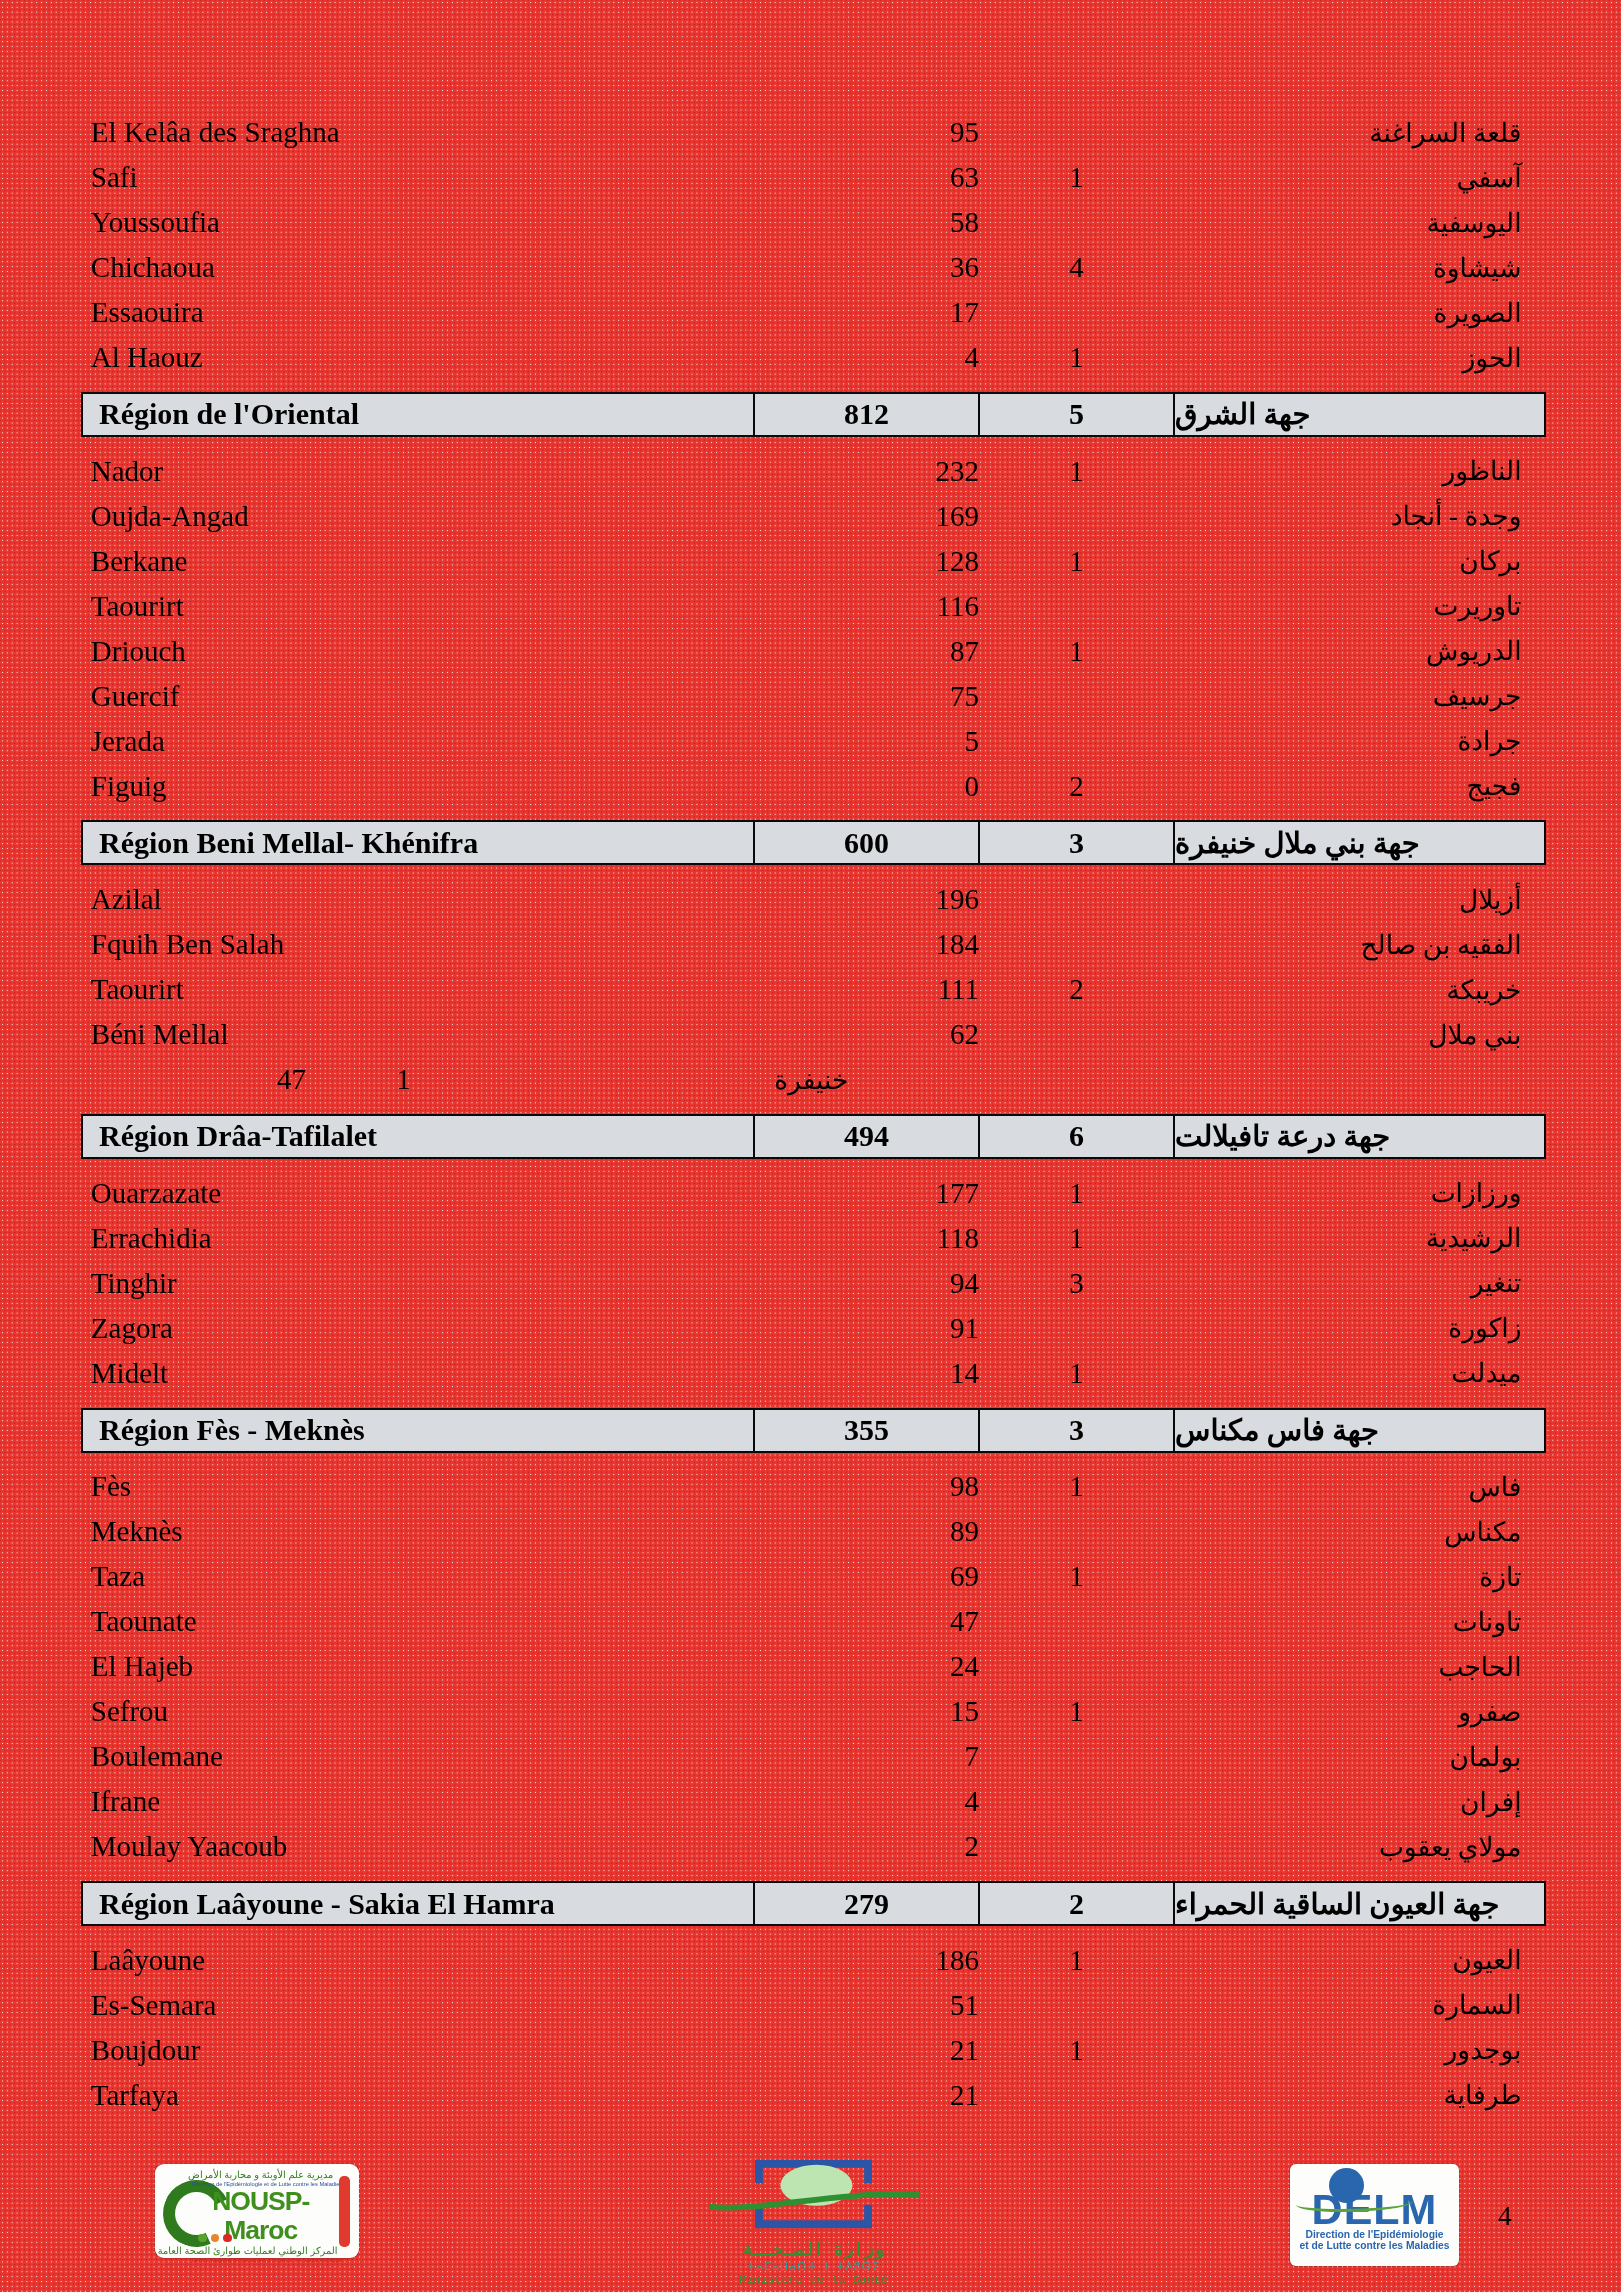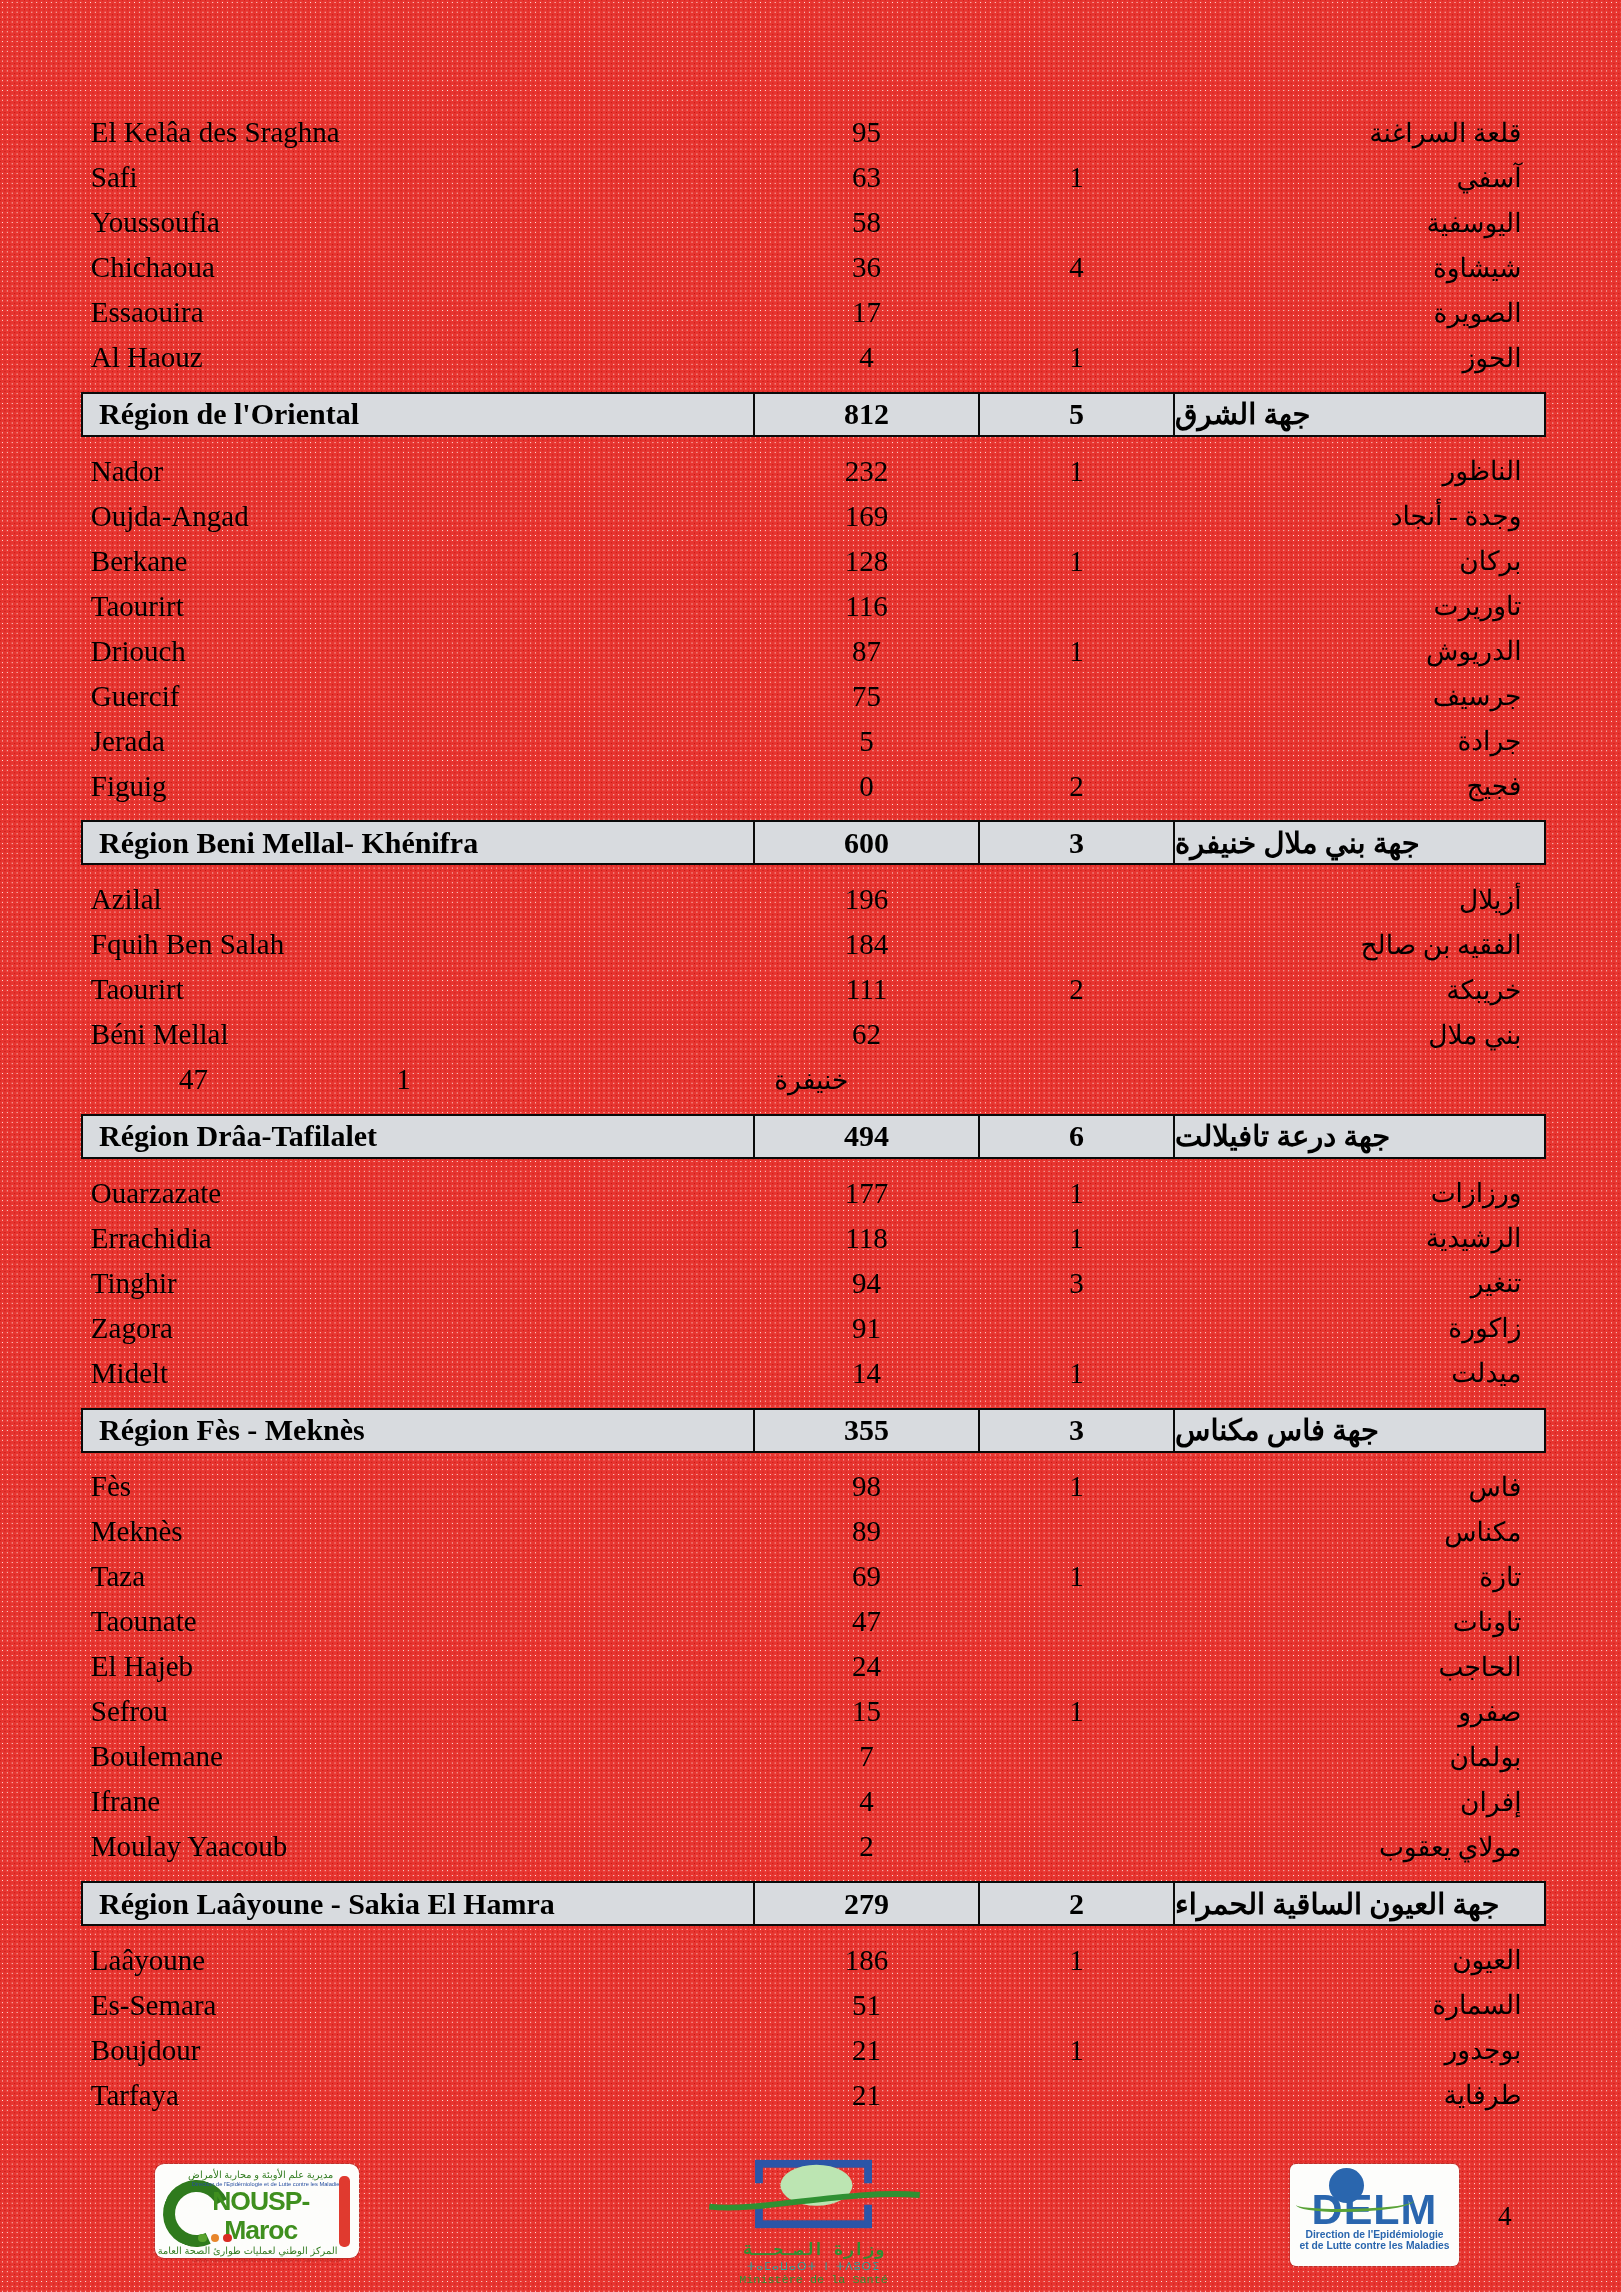--- a/index.html
+++ b/index.html
@@ -11,21 +11,21 @@
     background-color:#e73530;
     background-image:
       radial-gradient(#ffeae6 26%, rgba(0,0,0,0) 28%),
       radial-gradient(#c01210 26%, rgba(0,0,0,0) 28%);
     background-size:4.9px 4.9px;
     background-position:0 0, 2.5px 2.5px;
   }
   .table-root{position:absolute;left:81px;top:110px;width:1465px;}
   .data-row{display:flex;height:45px;align-items:center;color:#000;}
   .data-row .c-fr{width:673px;padding-left:9.8px;box-sizing:border-box;font-size:29px;white-space:nowrap;}
-  .data-row .c-n1{width:225px;text-align:center;font-size:29px;}
+  .data-row .c-n1{width:225px;text-align:right;font-size:29px;}
   .data-row .c-n2{width:195px;text-align:center;font-size:29px;}
   .data-row .c-ar{width:371px;text-align:right;padding-right:23.5px;box-sizing:border-box;font-size:26.5px;direction:rtl;white-space:nowrap;}
   .header-row{
     display:flex;height:41px;align-items:stretch;
     background:#d8dbdf;border:2.9px solid #0a0a0a;margin:11.8px 0;
     font-weight:bold;color:#000;
   }
   .header-row>div{display:flex;align-items:center;}
   .header-row .c-fr{width:670px;padding-left:16px;box-sizing:border-box;font-size:30px;white-space:nowrap;}
   .header-row .c-n1{width:225px;justify-content:center;font-size:30px;border-left:2.9px solid #0a0a0a;box-sizing:border-box;}

